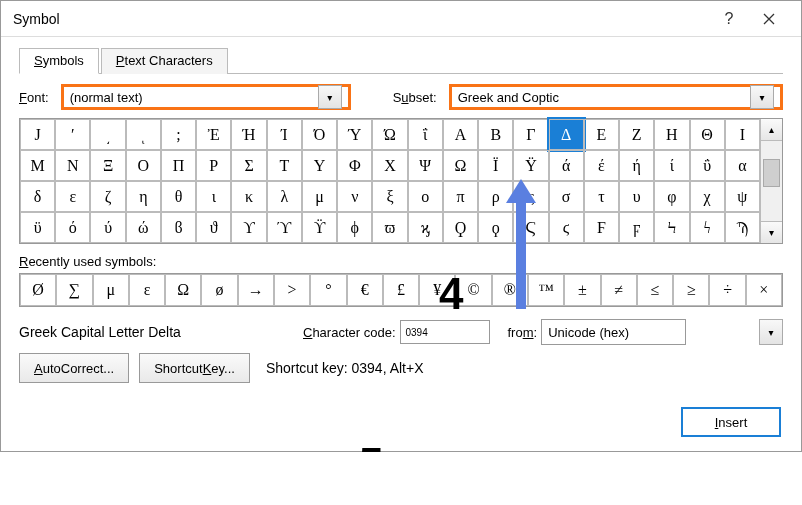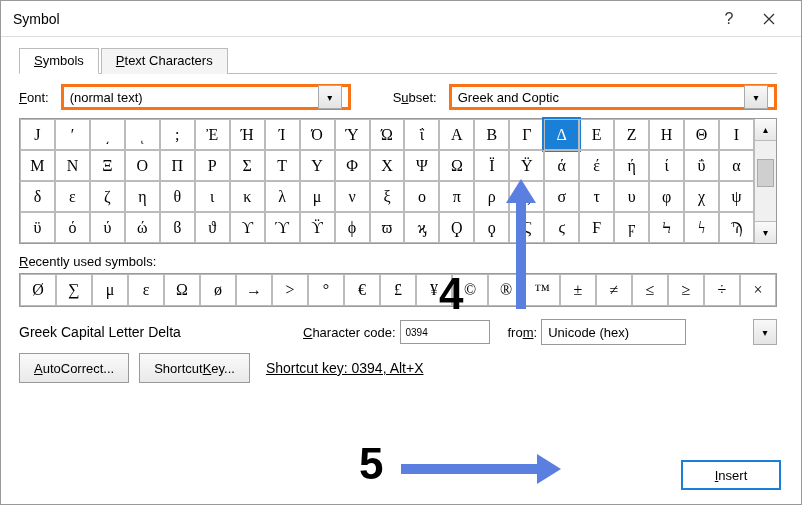--- a/index.html
+++ b/index.html
@@ -5,41 +5,41 @@
   * { box-sizing: border-box; }
   body {
     margin: 0;
     font-family: "Segoe UI", Tahoma, sans-serif;
     font-size: 13px;
     background: #fff;
     color: #000;
   }
   .window {
     width: 802px;
-    height: 505px;
+    height: 452px;
     border: 1px solid #999;
     background: #fff;
     position: relative;
     display: flex;
     flex-direction: column;
   }
   .titlebar {
     height: 36px;
     display: flex;
     align-items: center;
     padding: 0 12px;
     border-bottom: 1px solid #ddd;
   }
   .titlebar-title { font-size: 14px; flex: 1; }
   .titlebar-btn {
     width: 40px; height: 28px;
     display: flex; align-items: center; justify-content: center;
     font-size: 16px; color: #333;
   }
-  .content { padding: 10px 24px 6px 18px; flex: 1; }
+  .content { padding: 10px 18px 6px 18px; flex: 1; }
   .tabs {
     display: flex;
     border-bottom: 1px solid #bbb;
     margin-bottom: 10px;
   }
   .tab {
     padding: 4px 14px 5px 14px;
     border: 1px solid #bbb;
     border-bottom: none;
     margin-right: 2px;
@@ -141,21 +141,21 @@
   .btn-row { display:flex; gap:10px; margin-top:8px; align-items:center;}
   .btn {
     border:1px solid #999;
     background: linear-gradient(#fafafa,#e9e9e9);
     height:30px;
     padding: 0 14px;
     display:flex;align-items:center;justify-content:center;
     font-size:13px;
   }
   .btn .ul { text-decoration: underline; }
-  .shortcut-text { margin-left: 6px; font-size:14px;text-decoration:underline; }
+  .shortcut-text { margin-left: 6px; font-size:14px; }
   .footer {
     display:flex; justify-content:flex-end; gap:14px;
     padding: 10px 20px 14px 0;
   }
   .footer .btn { width:100px; }
   .footer .btn.primary { border:2px solid #1a7fd6; background:#fff; }
   
   .arrow-4 {
     position:absolute;
     left: 510px; top: 178px;

